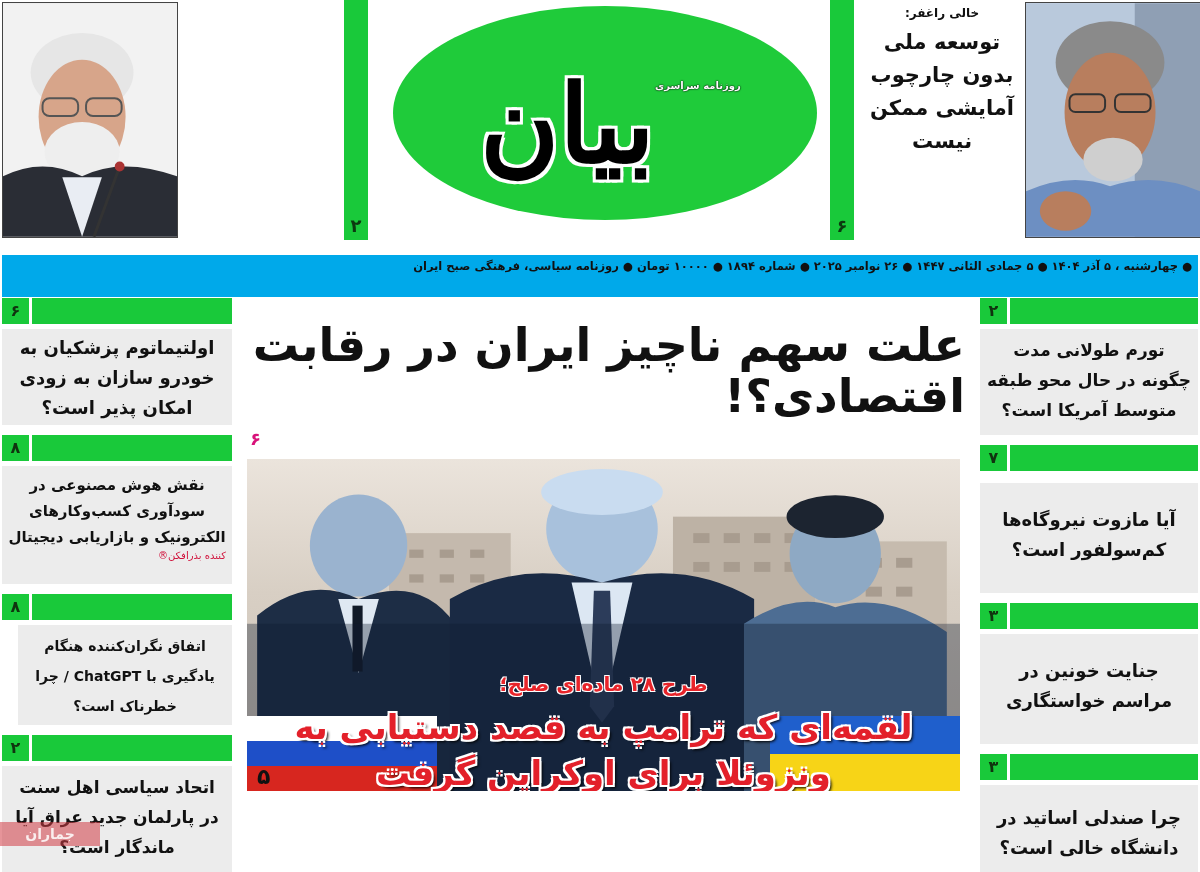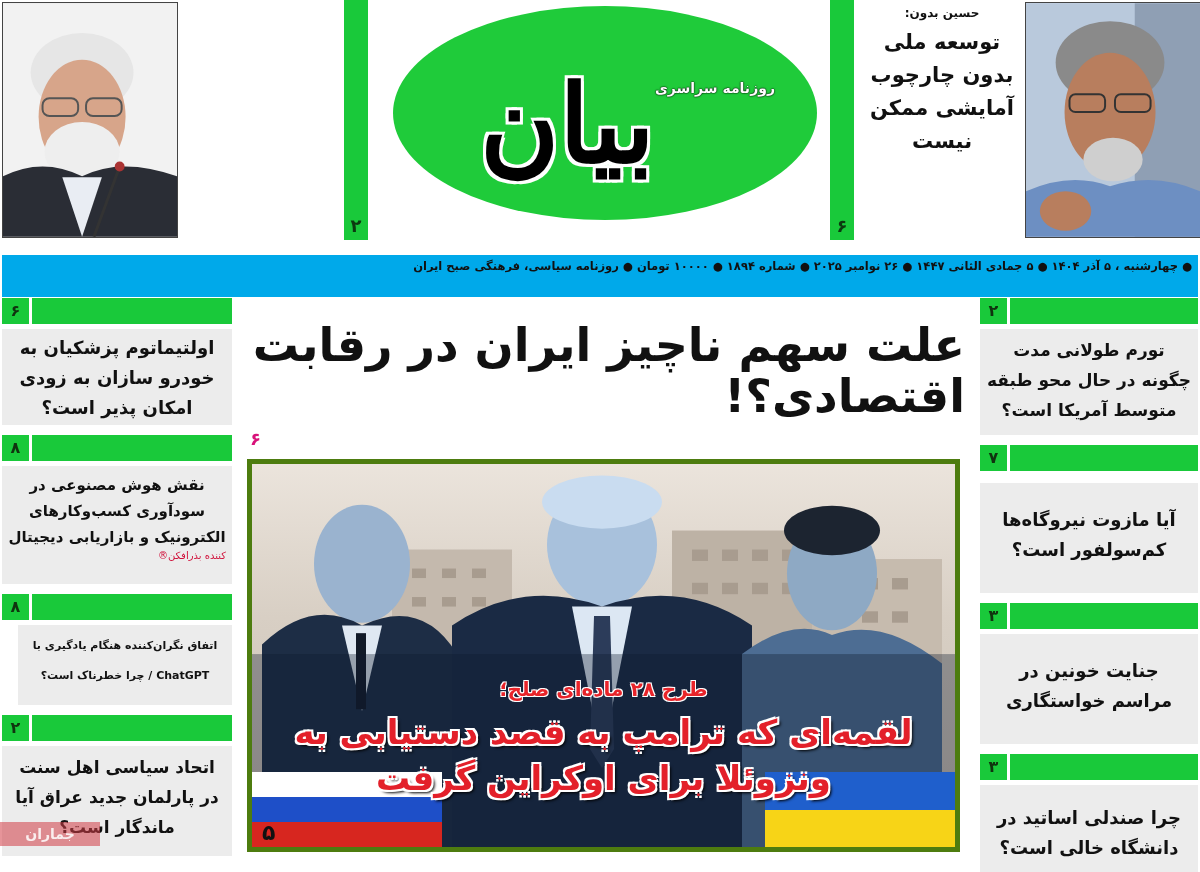--- a/index.html
+++ b/index.html
@@ -19,21 +19,21 @@
   .quote .speaker { font-size: 12px; font-weight: bold; margin-bottom: 6px; }
   .quote .text { font-size: 21px; font-weight: bold; line-height: 33px; }
 
   .green-bar { position: absolute; top: 0; width: 24px; height: 240px; background: #19c93a; }
   .green-bar.left { left: 344px; }
   .green-bar.right { left: 830px; }
   .green-bar .pg { position: absolute; bottom: 4px; left: 0; width: 100%; text-align: center; font-size: 18px; font-weight: bold; color: #0c3a10; }
 
   .logo-wrap { position: absolute; left: 385px; top: 2px; width: 440px; height: 240px; }
   .logo-oval { position: absolute; left: 8px; top: 4px; width: 424px; height: 214px; border-radius: 50%; background: #1fcb3a; }
-  .logo-sub { position: absolute; left: 270px; top: 78px; font-size: 14px; font-weight: bold; color: #fff; text-shadow: 0 0 2px #000, 0 0 1px #000; }
+  .logo-sub { position: absolute; left: 270px; top: 78px; font-size: 10px; font-weight: bold; color: #fff; text-shadow: 0 0 2px #000, 0 0 1px #000; }
   .logo-name { position: absolute; left: 95px; top: 68px; font-family: "DejaVu Serif", serif; font-size: 108px; font-weight: bold; color: #000; line-height: 1; text-shadow: 3px 3px 0 #fff, -3px -3px 0 #fff, 3px -3px 0 #fff, -3px 3px 0 #fff; }
 
   
   .date-strip { position: absolute; left: 2px; top: 255px; width: 1196px; height: 42px; background: #00a9ea; }
   .date-strip .text { position: absolute; right: 6px; top: 4px; font-size: 11.5px; font-weight: bold; color: #111; white-space: nowrap; }
 
   
   .col { position: absolute; top: 298px; width: 230px; }
   .col.left { left: 2px; }
   .col.right { left: 980px; width: 218px; }
@@ -41,21 +41,21 @@
   .item-head { height: 26px; display: flex; direction: ltr; }
   .item-head .num { width: 27px; height: 26px; background: #19c93a; color: #10330f; font-weight: bold; font-size: 16px; text-align: center; line-height: 26px; }
   .item-head .bar { flex: 1; margin-left: 3px; height: 26px; background: #19c93a; }
   .item-body { background: #ececec; margin-top: 5px; padding: 6px 6px 8px; text-align: center; font-size: 18px; font-weight: bold; line-height: 30px; }
   .item-body .byline { display: block; text-align: right; font-size: 10px; color: #d0103a; line-height: 12px; font-weight: normal; margin-top: 0; }
 
   
   .headline { position: absolute; left: 245px; top: 320px; width: 720px; font-size: 46px; font-weight: bold; line-height: 1.1; letter-spacing: -1px; color: #111; }
   .page-ref { position: absolute; left: 250px; top: 428px; font-size: 18px; font-weight: bold; color: #d8127a; }
 
-  .photo { position: absolute; left: 247px; top: 459px; width: 713px; height: 393px; background: #4d7c0f; padding: 5px; overflow: hidden; }
+  .photo { position: absolute; left: 247px; top: 459px; width: 713px; height: 332px; background: #eab308; overflow: hidden; }
   .photo-inner { position: relative; width: 100%; height: 100%; background: linear-gradient(180deg, #ebe4dc 0%, #d8cfc4 40%, #c9bfb4 100%); overflow: hidden; }
   .photo-inner svg { position: absolute; left: 0; top: 0; width: 100%; height: 100%; }
 
   .flag { position: absolute; width: 190px; height: 75px; bottom: 0; }
   .flag.ru { left: 0; }
   .flag.ru .w { height: 33%; background: #ffffff; }
   .flag.ru .b { height: 33%; background: #1e4fc8; }
   .flag.ru .r { height: 34%; background: #d7261f; }
   .flag.ua { right: 0; }
   .flag.ua .b { height: 50%; background: #1f5fcc; }
@@ -96,21 +96,21 @@
     <div class="logo-oval"></div>
     <div class="logo-sub">روزنامه سراسری</div>
     <div class="logo-name">بیان</div>
   </div>
 
   <div class="green-bar right">
     <span class="pg">۶</span>
   </div>
 
   <div class="quote right">
-    <div class="speaker">حسین بدون:</div>
+    <div class="speaker">خالی راغفر:</div>
     <div class="text">توسعه ملی بدون چارچوب آمایشی ممکن نیست</div>
   </div>
 
   <div class="portrait right">
     <svg viewBox="0 0 176 236">
       <rect width="176" height="236" fill="#b9c9dc"></rect>
       <rect x="110" y="0" width="66" height="236" fill="#8f9fb4"></rect>
       <ellipse cx="85" cy="60" rx="55" ry="42" fill="#8a8a8a"></ellipse>
       <ellipse cx="85" cy="110" rx="46" ry="60" fill="#b87e5e"></ellipse>
       <ellipse cx="88" cy="158" rx="30" ry="22" fill="#cfcfcf"></ellipse>
@@ -142,21 +142,21 @@
     <div class="item-body" style="height:118px;font-size:15px;line-height:26px;padding-top:6px;">
       <span>نقش هوش مصنوعی در سودآوری کسب‌وکارهای الکترونیک و بازاریابی دیجیتال</span>
       <span class="byline">کننده بذرافکن®</span>
     </div>
   </div>
   <div class="item">
     <div class="item-head">
       <span class="num">۸</span>
       <span class="bar"></span>
     </div>
-    <div class="item-body" style="height:80px;font-size:11px;margin-left:16px;">اتفاق نگران‌کننده هنگام یادگیری با ChatGPT / چرا خطرناک است؟</div>
+    <div class="item-body" style="height:100px;font-size:14px;margin-left:16px;">اتفاق نگران‌کننده هنگام یادگیری با ChatGPT / چرا خطرناک است؟</div>
   </div>
   <div class="item">
     <div class="item-head">
       <span class="num">۲</span>
       <span class="bar"></span>
     </div>
     <div class="item-body" style="height:110px;font-size:17px;">اتحاد سیاسی اهل سنت در پارلمان جدید عراق آیا ماندگار است؟</div>
   </div>
 </div>
 

